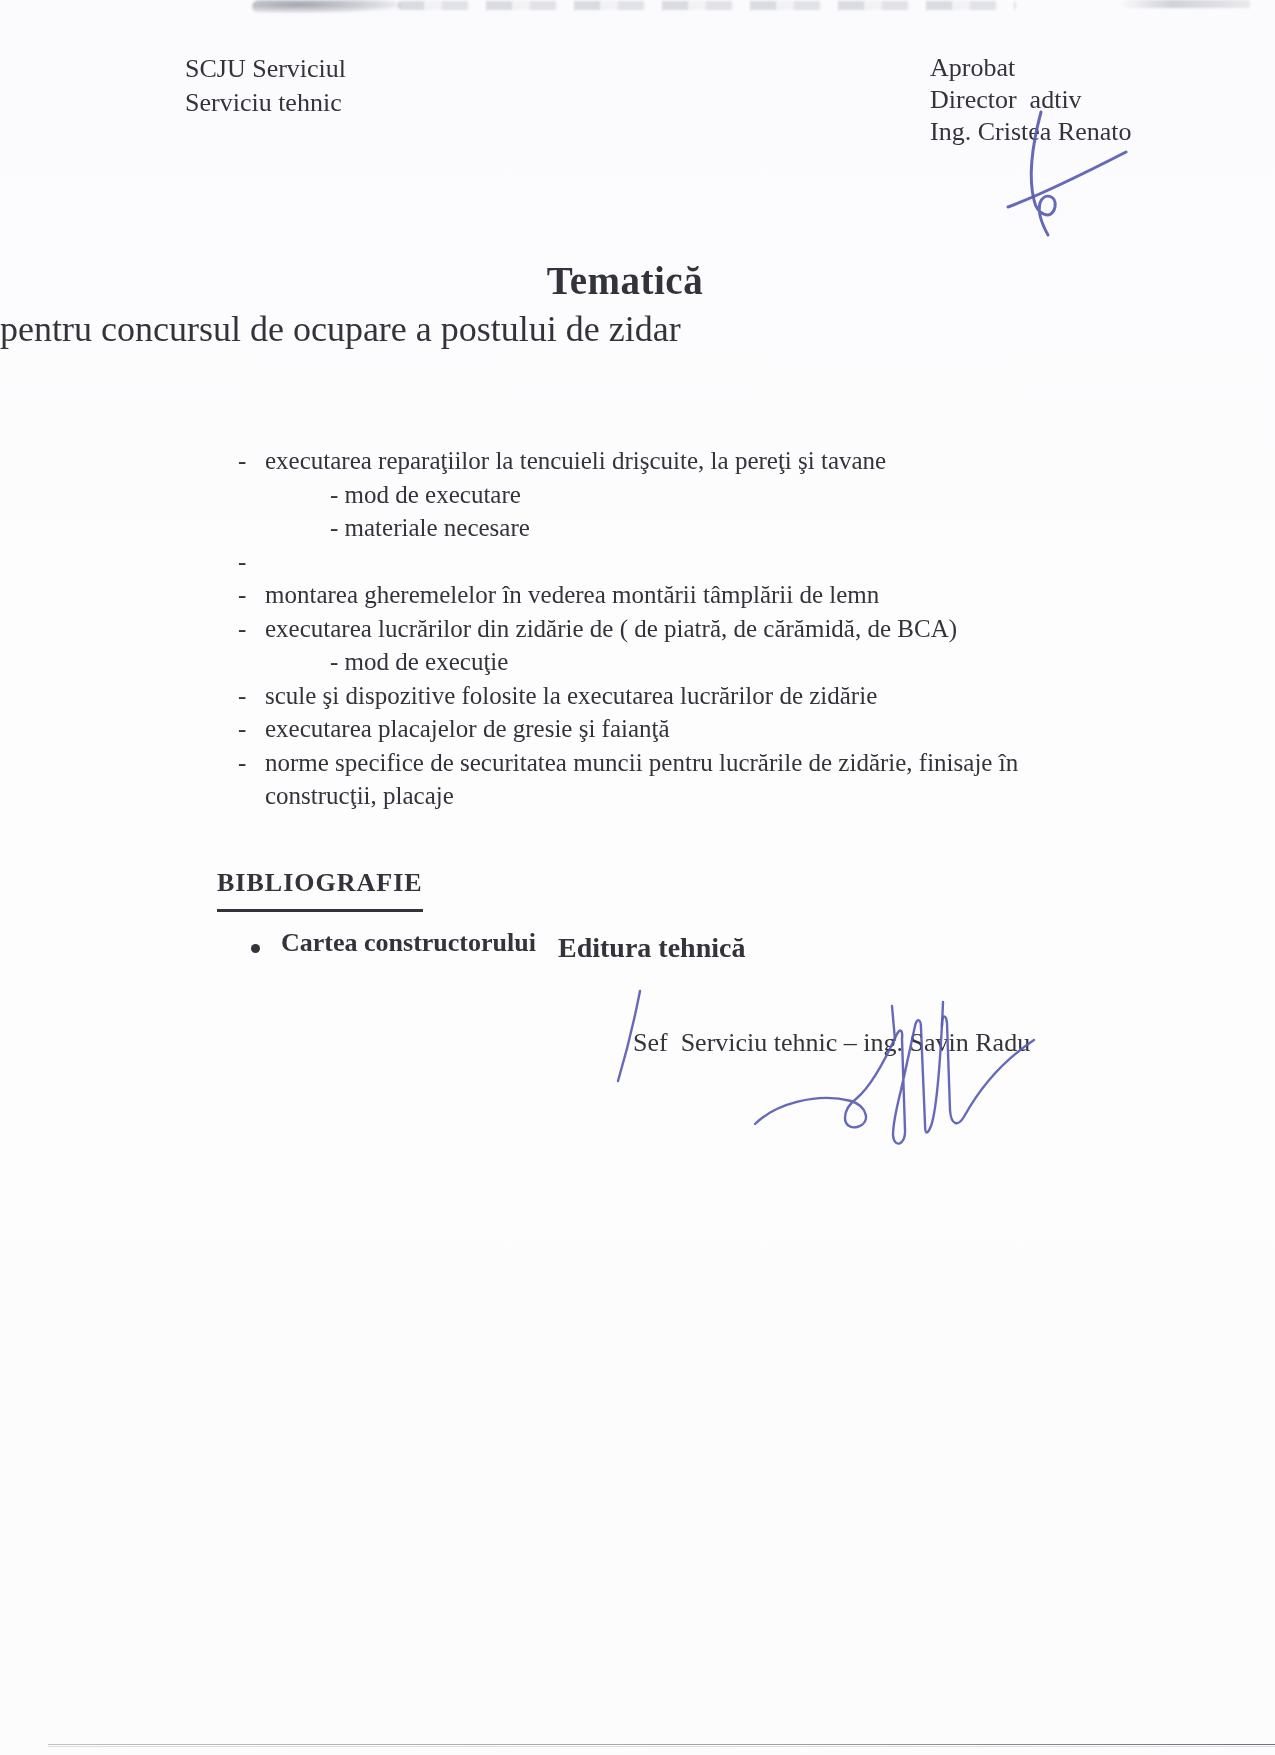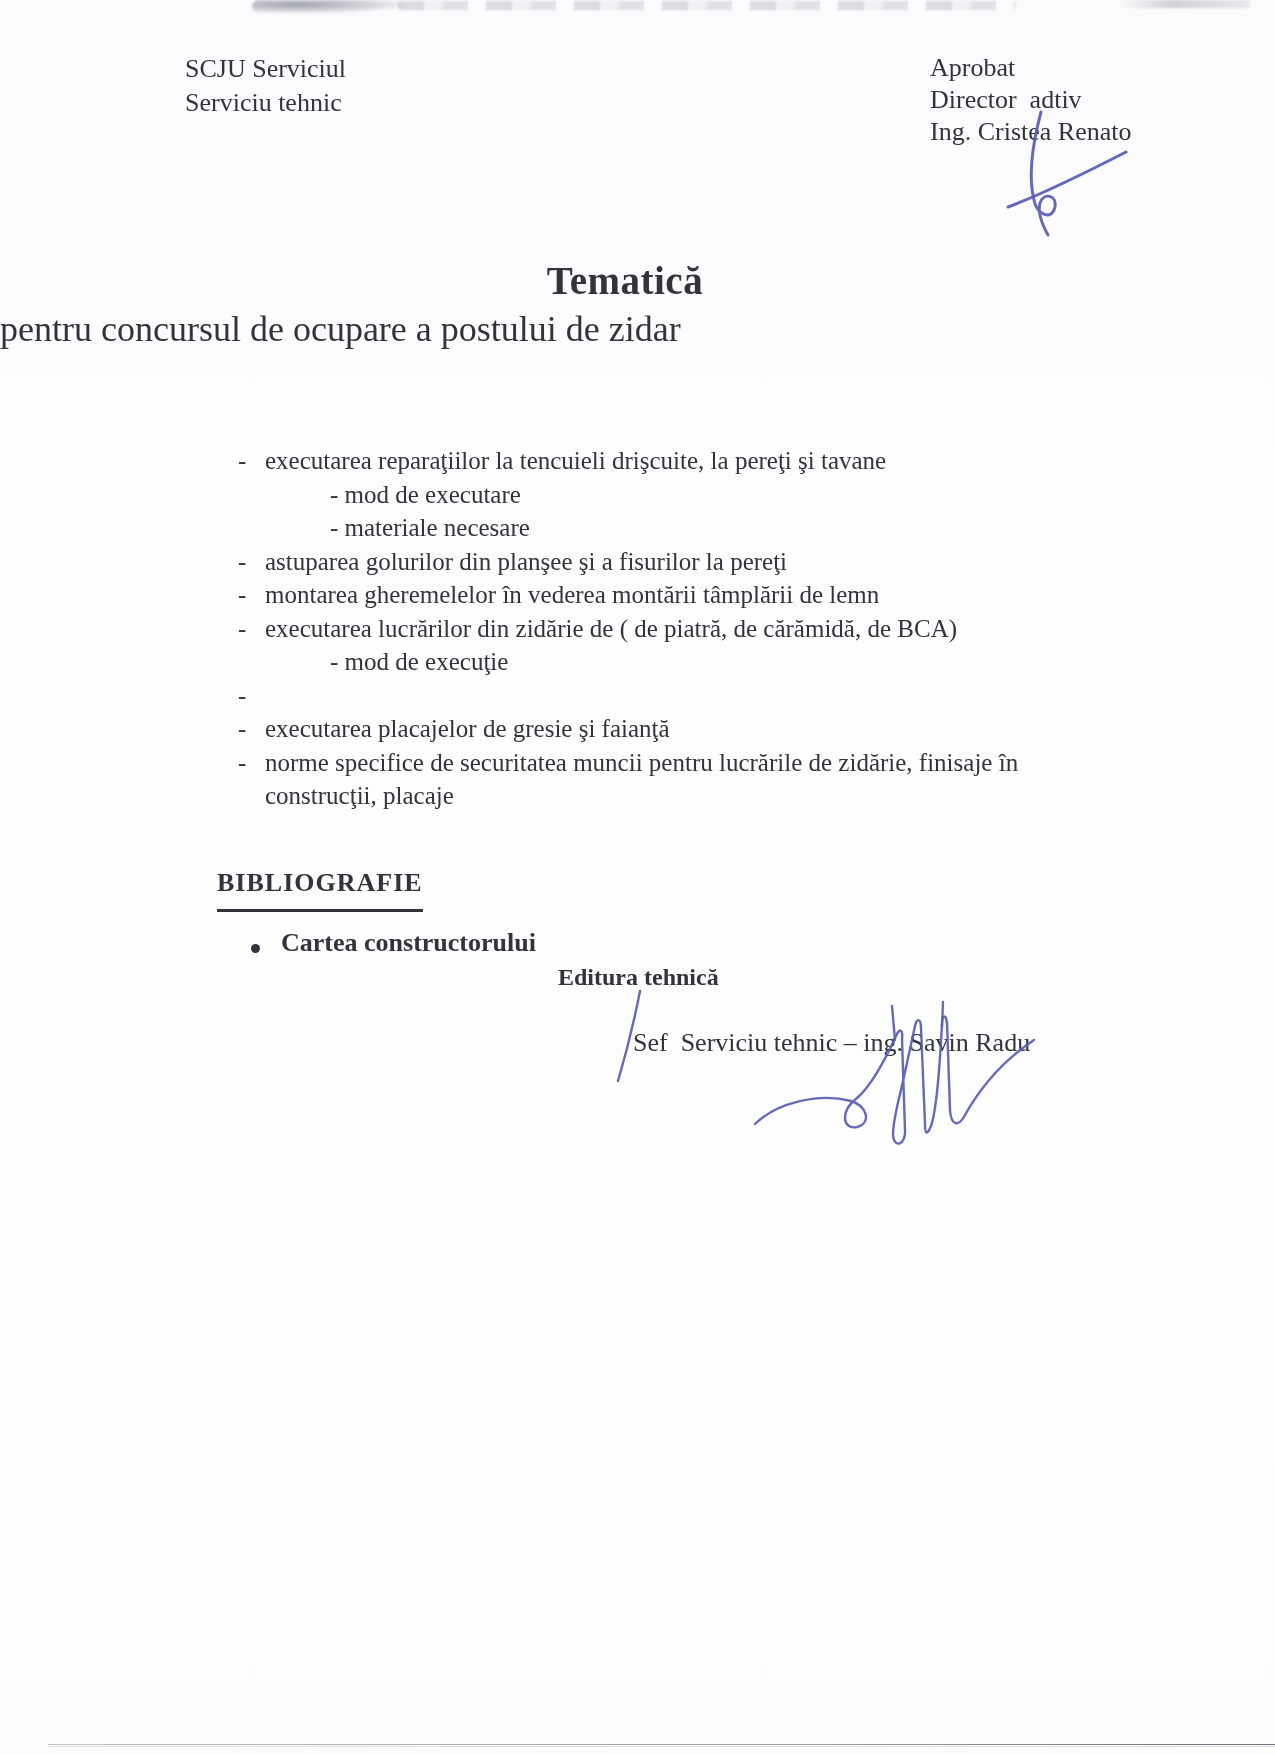--- a/index.html
+++ b/index.html
@@ -40,21 +40,21 @@
   .topics{position:absolute;left:238px;top:444px;width:846px;font-size:25px;line-height:33.5px;}
   .row{display:flex;}
   .row .marker{flex:0 0 27px;}
   .row.indent{padding-left:92px;text-align:center;}
 
   
   .biblio-heading{position:absolute;left:217px;top:868px;font-size:26px;font-weight:bold;
     letter-spacing:1px;border-bottom:3px solid #33333b;padding-bottom:11px;}
   .biblio-dot{position:absolute;left:251px;top:944px;width:9px;height:9px;border-radius:50%;background:#33333b;}
   .entry-title{position:absolute;left:281px;top:928px;font-size:26px;font-weight:bold;}
-  .entry-pub{position:absolute;left:558px;top:964px;font-size:24px;font-weight:bold;}
+  .entry-pub{position:absolute;left:558px;top:932px;font-size:28px;font-weight:bold;}
 
   
   .sig-line{position:absolute;left:633px;top:1028px;font-size:26px;}
 
   .sig{position:absolute;pointer-events:none;}
   .sig path{fill:none;stroke:#585cb2;stroke-width:3;stroke-linecap:round;stroke-linejoin:round;opacity:.92;}
   .sig path.thin{stroke-width:2.4;}
 </style>
 </head>
 <body>
@@ -91,35 +91,35 @@
       <span class="pre">executarea reparaţiilor la tencuieli drişcuite, la pereţi şi tavane</span>
     </div>
     <div class="row indent">
       <span class="pre">- mod de executare</span>
     </div>
     <div class="row indent">
       <span class="pre">- materiale necesare</span>
     </div>
     <div class="row">
       <span class="marker">-</span>
-      <span class="pre">astuparea golurilor din planşee şi a fisurilor la pereţi</span>
     </div>
     <div class="row">
       <span class="marker">-</span>
       <span class="pre">montarea gheremelelor în vederea montării tâmplării de lemn</span>
     </div>
     <div class="row">
       <span class="marker">-</span>
       <span class="pre">executarea lucrărilor din zidărie de ( de piatră, de cărămidă, de BCA)</span>
     </div>
     <div class="row indent">
       <span class="pre">- mod de execuţie</span>
     </div>
     <div class="row">
       <span class="marker">-</span>
+      <span class="pre">scule şi dispozitive folosite la executarea lucrărilor de zidărie</span>
     </div>
     <div class="row">
       <span class="marker">-</span>
       <span class="pre">executarea placajelor de gresie şi faianţă</span>
     </div>
     <div class="row">
       <span class="marker">-</span>
       <span class="pre">norme specifice de securitatea muncii pentru lucrările de zidărie, finisaje în
 construcţii, placaje</span>
     </div>

